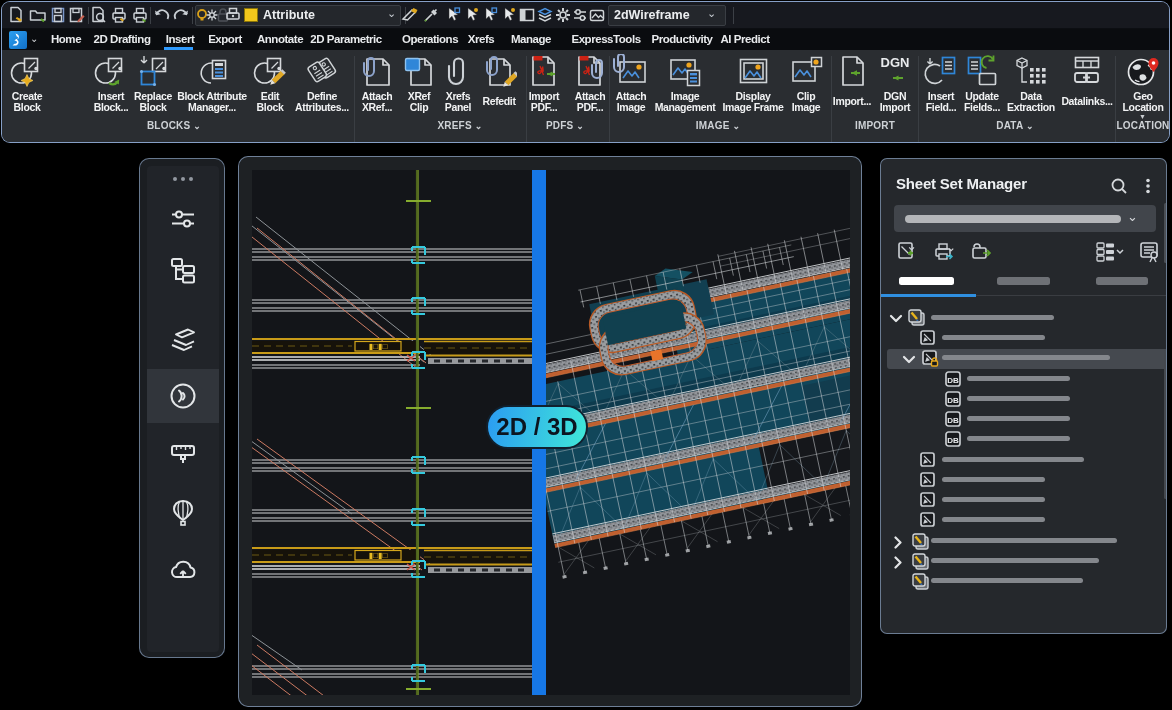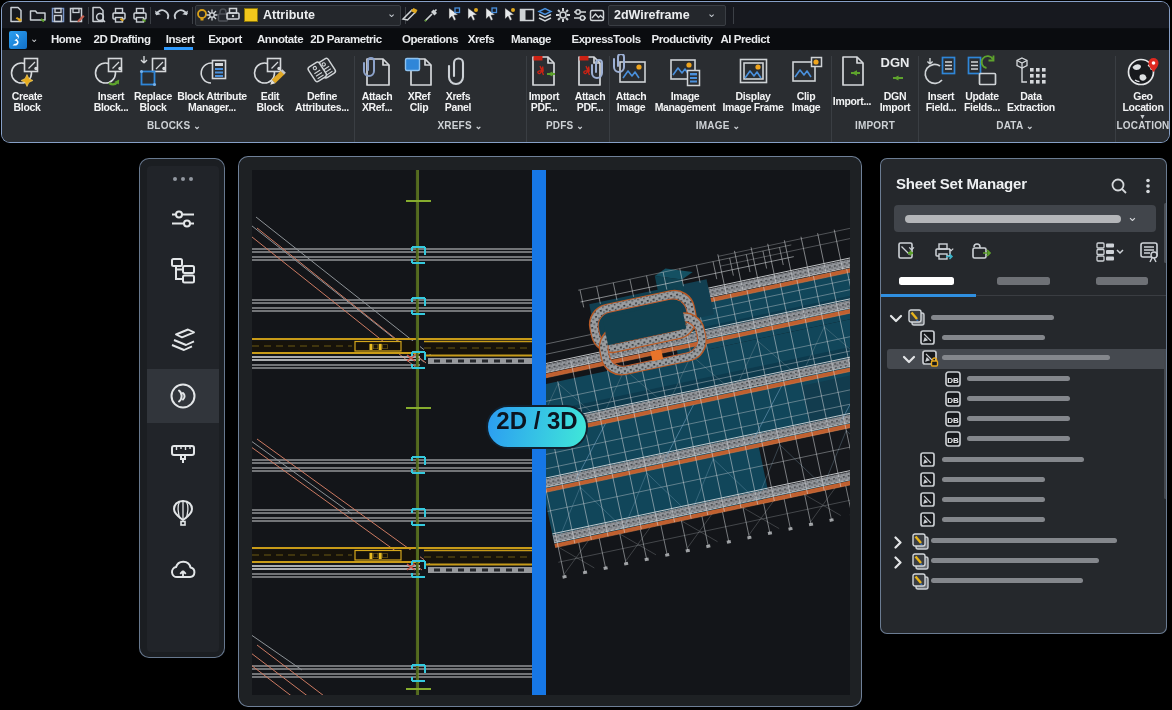--- a/index.html
+++ b/index.html
@@ -267,20 +267,35 @@
         <div class="rlab" style="">XRef
 Clip</div>
       </div>
       <div class="rbtn" style="left:456px;width:92px">
         <svg width="36" height="34" viewBox="0 0 36 34">
           <path d="M14 22 v-13 a4.5 4.5 0 0 1 9 0 v14 a7 7 0 0 1 -14 0 v-11" fill="none" stroke="#ccd1d6" stroke-width="2.1" stroke-linecap="round"></path>
         </svg>
         <div class="rlab" style="">Xrefs
 Panel</div>
       </div>
+      <div class="rbtn" style="left:497px;width:92px">
+        <svg width="36" height="34" viewBox="0 0 36 34">
+          <path d="M9 5 h14 l6 6 v20 h-20 z" fill="none" stroke="#d5d8db" stroke-width="1.7" stroke-linejoin="round"></path>
+          <path d="M23 5 v6 h6" fill="none" stroke="#d5d8db" stroke-width="1.7" stroke-linejoin="round"></path>
+          <path d="M10 15 v-9 a3 3 0 0 1 6 0 v10 a5 5 0 0 1 -10 0 v-8" fill="none" stroke="#8da3cc" stroke-width="2" stroke-linecap="round"></path>
+          <g transform="translate(4 2)">
+            <g transform="rotate(45 25 24)">
+              <rect x="22.6" y="16" width="5" height="13" fill="#e0a825"></rect>
+              <path d="M22.6 29 h5 l-2.5 4.5 z" fill="#e8e3d8"></path>
+              <rect x="22.6" y="14" width="5" height="2.6" fill="#c8c8c8"></rect>
+            </g>
+          </g>
+        </svg>
+        <div class="rlab" style="padding-top:5px">Refedit</div>
+      </div>
       <div class="rbtn" style="left:542px;width:92px">
         <svg width="36" height="34" viewBox="0 0 36 34">
           <path d="M7 3 h15 l6 6 v22 h-21 z" fill="none" stroke="#d5d8db" stroke-width="1.7" stroke-linejoin="round"></path>
           <path d="M22 3 v6 h6" fill="none" stroke="#d5d8db" stroke-width="1.7" stroke-linejoin="round"></path>
           <rect x="7.5" y="2" width="9" height="4.5" fill="#cc2214"></rect>
           <path d="M14 12 l3.5 9 m-.3 -4 c-4 -1 -7 1 -4.5 2.5 c2 1 3.5 -4 4 -7 z" stroke="#cc2214" stroke-width="1.3" fill="none"></path>
           <path d="M29 20 h-8" stroke="#5ea32d" stroke-width="2"></path>
           <path d="M21.5 20 l5 -2.6 v5.2 z" fill="#5ea32d"></path>
         </svg>
         <div class="rlab" style="">Import
@@ -389,20 +404,30 @@
           <rect x="17" y="26" width="3.6" height="3.6" fill="#d5d8db"></rect>
           <rect x="23" y="14" width="3.6" height="3.6" fill="#d5d8db"></rect>
           <rect x="23" y="20" width="3.6" height="3.6" fill="#d5d8db"></rect>
           <rect x="23" y="26" width="3.6" height="3.6" fill="#d5d8db"></rect>
           <rect x="29" y="14" width="3.6" height="3.6" fill="#d5d8db"></rect>
           <rect x="29" y="20" width="3.6" height="3.6" fill="#d5d8db"></rect>
           <rect x="29" y="26" width="3.6" height="3.6" fill="#d5d8db"></rect>
         </svg>
         <div class="rlab" style="">Data
 Extraction</div>
+      </div>
+      <div class="rbtn" style="left:1085px;width:92px">
+        <svg width="36" height="34" viewBox="0 0 36 34">
+          <rect x="6.5" y="3.5" width="23" height="10" fill="none" stroke="#d5d8db" stroke-width="1.6"></rect>
+          <path d="M6.5 7 h23 M14 7 v6.5 M22 7 v6.5" stroke="#d5d8db" stroke-width="1.4"></path>
+          <rect x="6" y="19" width="12" height="9" rx="2" fill="none" stroke="#d5d8db" stroke-width="1.8"></rect>
+          <rect x="17" y="19" width="12" height="9" rx="2" fill="none" stroke="#d5d8db" stroke-width="1.8"></rect>
+          <path d="M14 23.5 h7" stroke="#d5d8db" stroke-width="1.8"></path>
+        </svg>
+        <div class="rlab" style="padding-top:5px">Datalinks...</div>
       </div>
       <div class="rbtn" style="left:1141px;width:92px">
         <svg width="36" height="34" viewBox="0 0 36 34">
           <circle cx="16" cy="18" r="12.5" fill="#17191d" stroke="#e4e6e8" stroke-width="1.7"></circle>
           <path d="M7.5 13 q3 -3.5 6.5 -2.5 q3 1 1.5 3.5 q-1 2 -4 2 q-3 0 -4 -3 z" fill="#dde0e3"></path>
           <path d="M15 21 q3.5 -1.5 5.5 .5 q1.8 2 0 4 q-2.5 2.2 -4.8 .5 q-2 -2 -.7 -5 z" fill="#dde0e3"></path>
           <path d="M23 11 q3 1.5 3.5 5 M10 26 q2 1.6 4.5 1.6" fill="none" stroke="#dde0e3" stroke-width="1.4"></path>
           <path d="M28.5 4 a5 5 0 0 1 5 5 c0 3.5 -5 9 -5 9 s-5 -5.5 -5 -9 a5 5 0 0 1 5 -5 z" fill="#e02920"></path>
           <circle cx="28.5" cy="9" r="1.8" fill="#fff"></circle>
         </svg>
@@ -758,21 +783,21 @@
           <path d="M160 355 h13 m-13 0 v-4 m13 -8 v4"></path>
         </g>
         <g stroke="#35c9dd" stroke-width="2" fill="none">
           <path d="M160 391 h13 m-13 0 v4 m13 -4 v4"></path>
           <path d="M160 407 h13 m-13 0 v-4 m13 -8 v4"></path>
         </g>
         <g stroke="#35c9dd" stroke-width="2" fill="none">
           <path d="M160 495 h13 m-13 0 v4 m13 -4 v4"></path>
           <path d="M160 511 h13 m-13 0 v-4 m13 -8 v4"></path>
         </g>
-      </svg><div class="abs" style="left:280px;top:0;width:14px;height:525px;background:#1677e6"></div><div class="abs" style="left:234px;top:235px;width:102px;height:44px;border-radius:22px;background:linear-gradient(100deg,#2b9cf2,#40e8d8);border:2px solid #11202e;display:flex;align-items:flex-start;justify-content:center">
+      </svg><div class="abs" style="left:280px;top:0;width:14px;height:525px;background:#1677e6"></div><div class="abs" style="left:234px;top:235px;width:102px;height:44px;border-radius:22px;background:linear-gradient(100deg,#2b9cf2,#40e8d8);border:2px solid #11202e;display:flex;align-items:center;justify-content:center">
         <span style="font-size:24px;font-weight:700;color:#0c1520;letter-spacing:0">2D / 3D</span>
       </div></div>
   </div>
 <div class="abs" style="left:880px;top:158px;width:287px;height:476px;border-radius:7px;background:#25282c;border:1px solid rgba(155,180,215,.6);overflow:hidden">
     <div class="abs" style="left:15px;top:16px;font-size:15px;font-weight:700;letter-spacing:-.2px;color:#eef0f2">Sheet Set Manager</div>
     <div class="abs" style="left:228px;top:17px"><svg width="20" height="20" viewBox="0 0 20 20">
         <circle cx="9" cy="9" r="5.5" fill="none" stroke="#d5d8db" stroke-width="1.8"></circle>
         <path d="M13 13 l4 4" stroke="#d5d8db" stroke-width="1.8"></path>
       </svg></div>
     <div class="abs" style="left:257px;top:17px"><svg width="20" height="20" viewBox="0 0 20 20">

